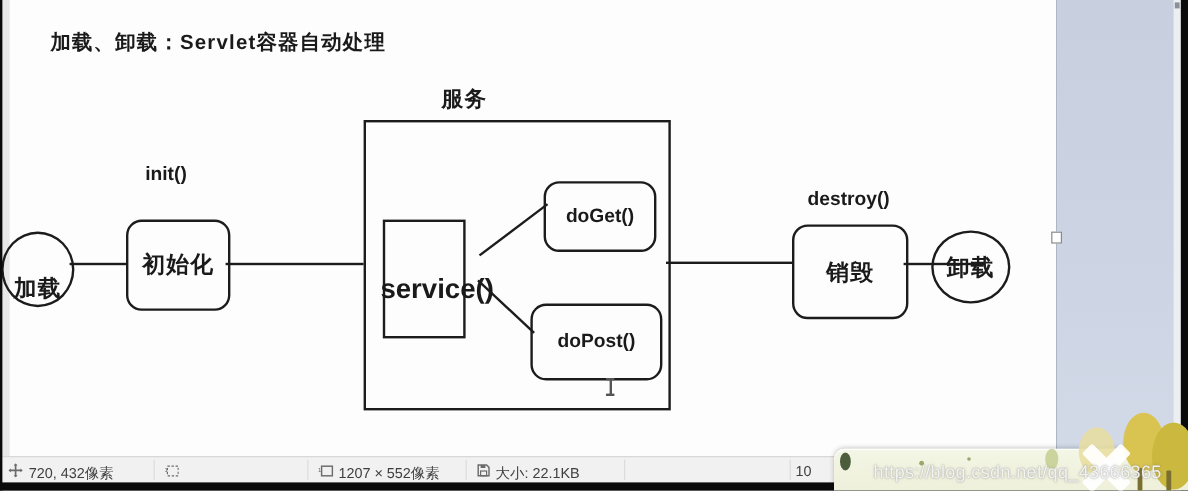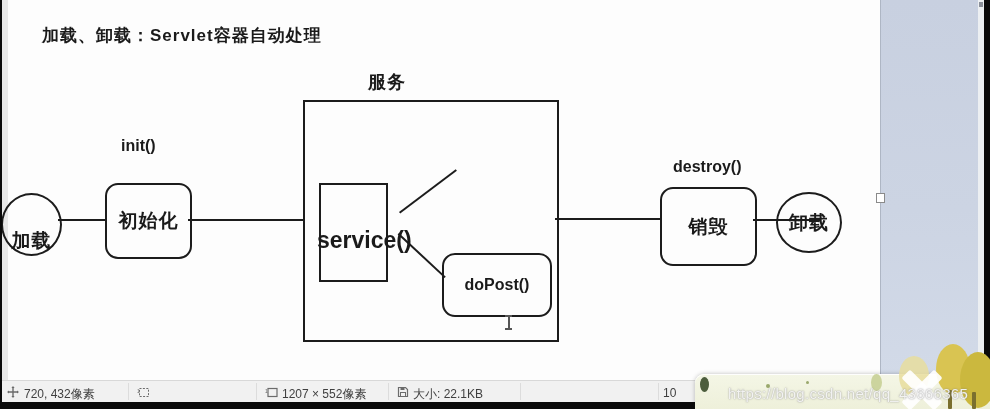--- a/index.html
+++ b/index.html
@@ -87,20 +87,23 @@
 
   <div class="lbl cjk" style="left:368px;top:70px;font-size:18px;">服务</div>
   <div class="node abs" style="left:303px;top:100px;width:252px;height:238px;border-radius:0;"></div>
 
   <div class="node abs" style="left:319px;top:183px;width:65px;height:95px;border-radius:0;"></div>
   <div class="lbl fn" style="left:317px;top:227px;font-size:23px;">service()</div>
 
   <div class="line dline" style="left:399px;top:212px;width:71px;transform:rotate(-37deg);"></div>
   <div class="line dline" style="left:399px;top:233px;width:64px;transform:rotate(43deg);"></div>
 
+  <div class="node rounded fn abs" style="left:453px;top:151px;width:90px;height:55px;">
+    <span>doGet()</span>
+  </div>
   <div class="node rounded fn abs" style="left:442px;top:253px;width:106px;height:60px;">
     <span>doPost()</span>
   </div>
 
   <div class="abs" id="ibeam">
     <div class="cap t"></div>
       <div class="stem"></div>
       <div class="cap b"></div>
   </div>
 

